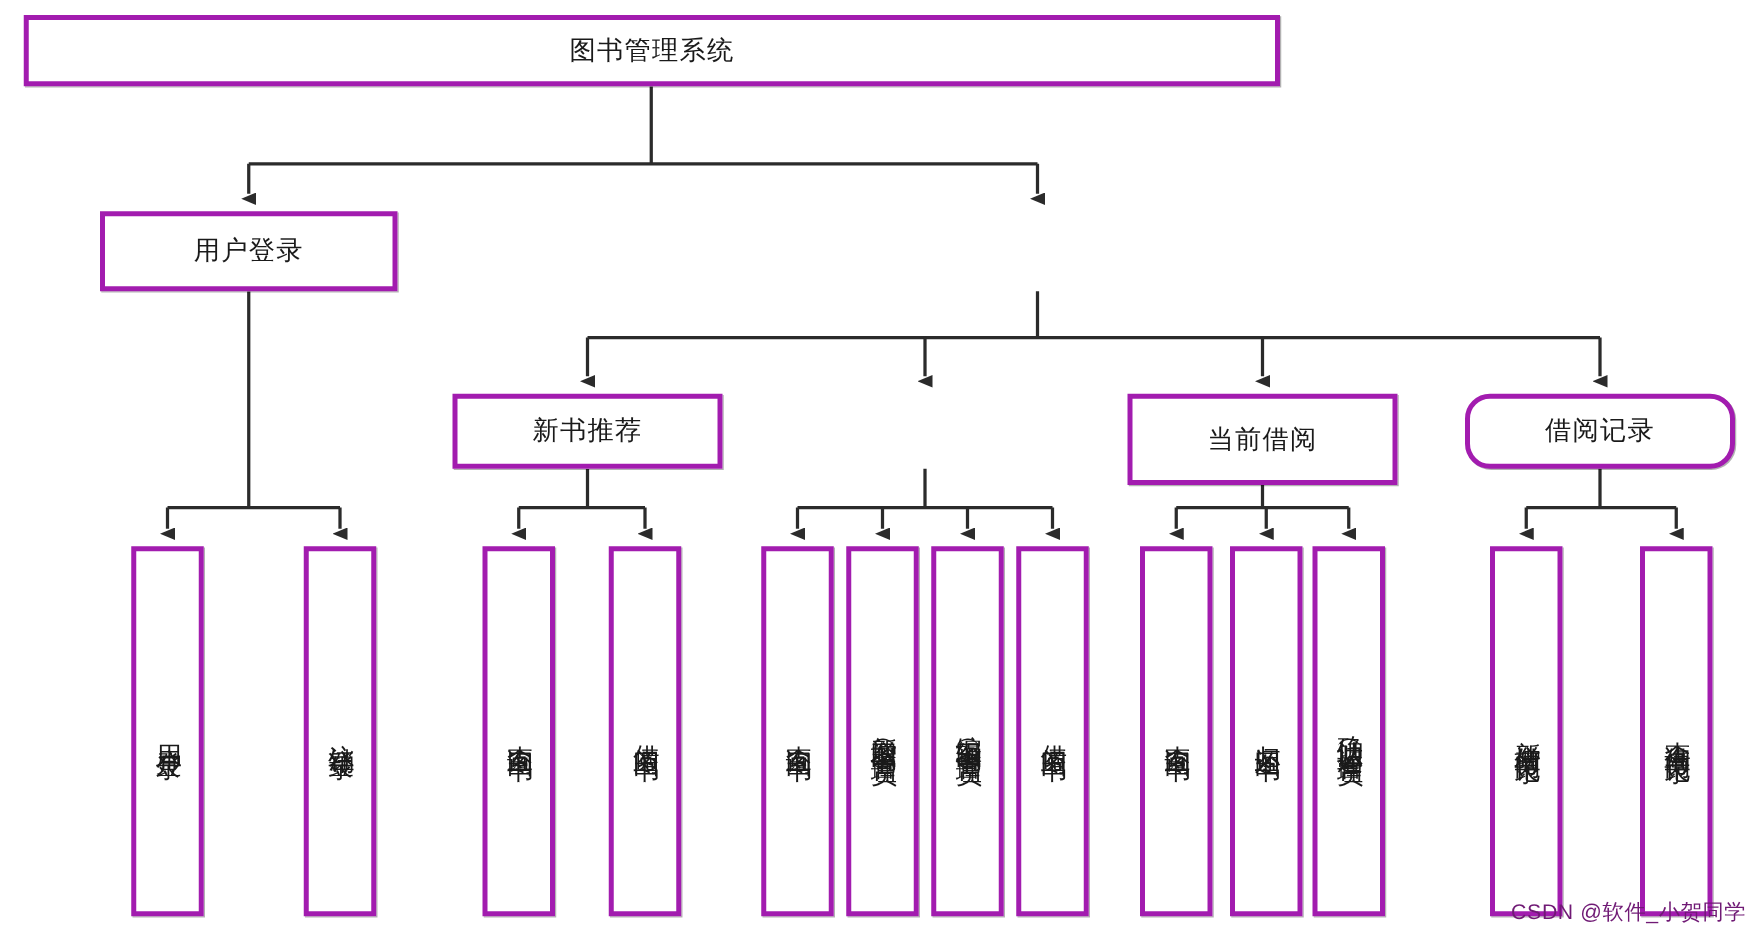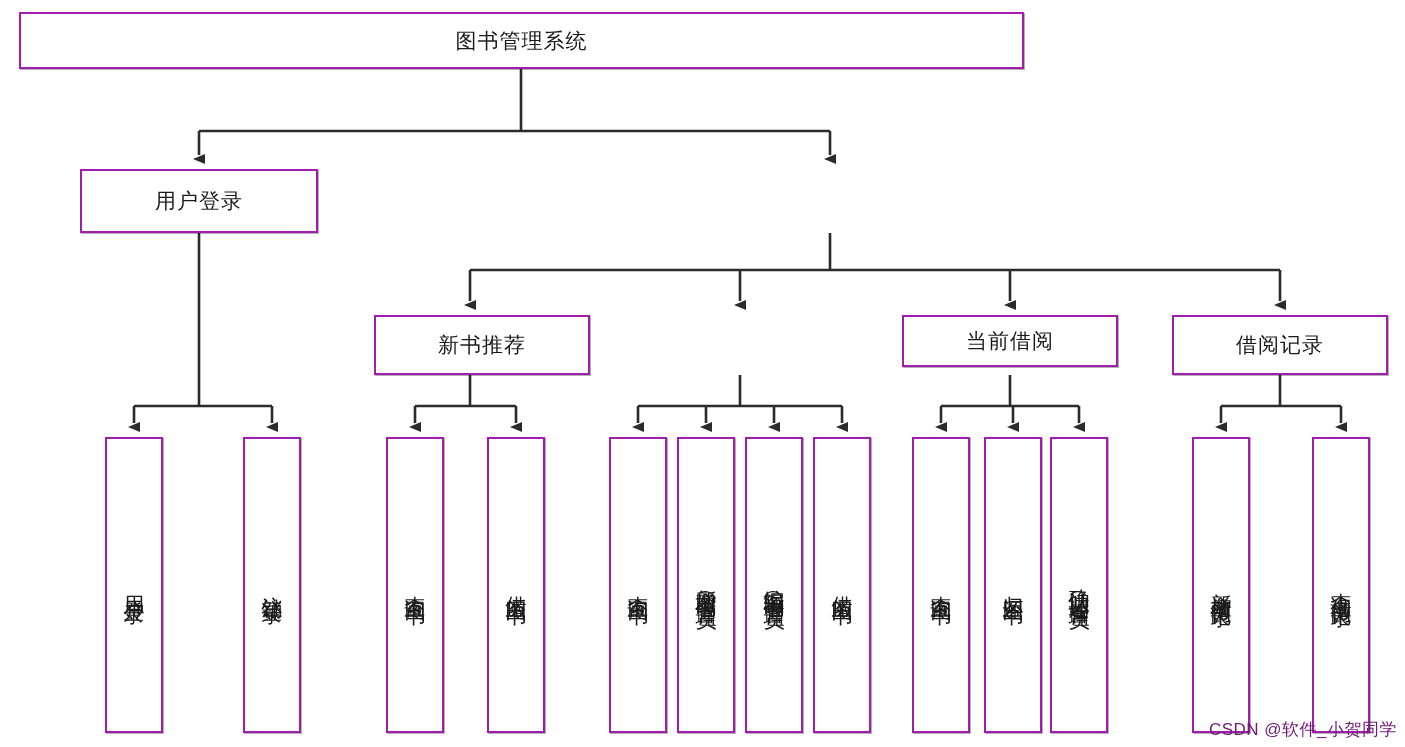--- a/index.html
+++ b/index.html
@@ -22,21 +22,21 @@
     left: 0;
     top: 0;
     width: 1405px;
     height: 747px;
     pointer-events: none;
   }
   .node {
     position: absolute;
     box-sizing: border-box;
     background: #ffffff;
-    border: 2px solid #a21caf;
+    border: 4px solid #a21caf;
     box-shadow: 1px 1px 0 0 rgba(0,0,0,0.30);
     display: flex;
     align-items: center;
     justify-content: center;
     color: #1a1a1a;
   }
   .node.horiz {
     font-size: 21px;
     letter-spacing: 1px;
     line-height: 1.2;
@@ -129,27 +129,27 @@
   </svg>
 
   <div class="node horiz" style="left:19px; top:12px; width:1005px; height:57px;">
     <span>图书管理系统</span>
   </div>
 
   <div class="node horiz" style="left:80px; top:169px; width:238px; height:64px;">
     <span>用户登录</span>
   </div>
 
-  <div class="node horiz" style="left:362px; top:315px; width:216px; height:60px;margin-left:12px;">
+  <div class="node horiz" style="left:362px; top:315px; width:216px; height:60px;">
     <span>新书推荐</span>
   </div>
-  <div class="node horiz" style="left:902px; top:315px; width:216px; height:52px;">
+  <div class="node horiz" style="left:902px; top:315px; width:216px; height:73px;">
     <span>当前借阅</span>
   </div>
-  <div class="node horiz" style="left:1172px; top:315px; width:216px; height:60px;">
+  <div class="node horiz" style="left:1172px; top:315px; width:216px; height:60px;border-radius:20px;">
     <span>借阅记录</span>
   </div>
 
   <div class="node vert" style="left:105px; top:437px; width:58px; height:296px;">
     <span class="vlabel">用户登录</span>
   </div>
   <div class="node vert" style="left:243px; top:437px; width:58px; height:296px;">
     <span class="vlabel">注销登录</span>
   </div>
   <div class="node vert" style="left:386px; top:437px; width:58px; height:296px;">

